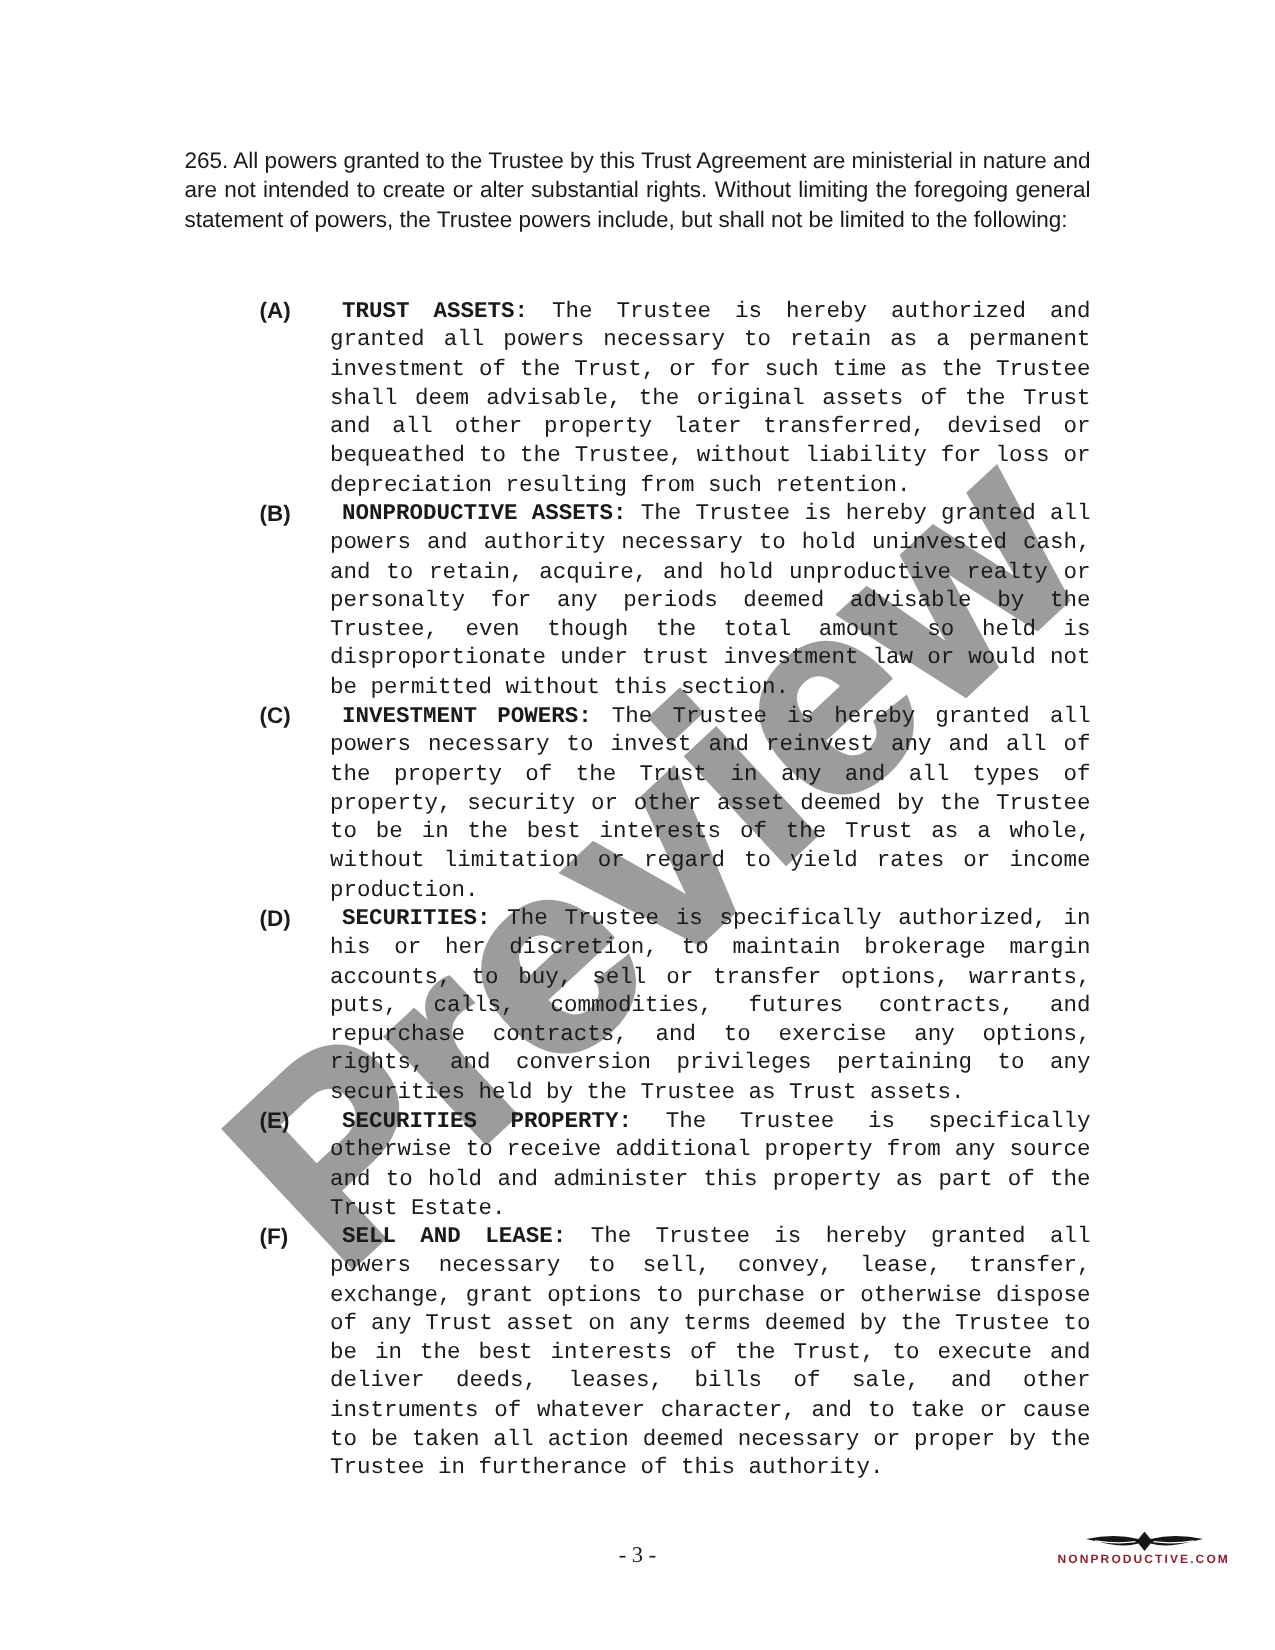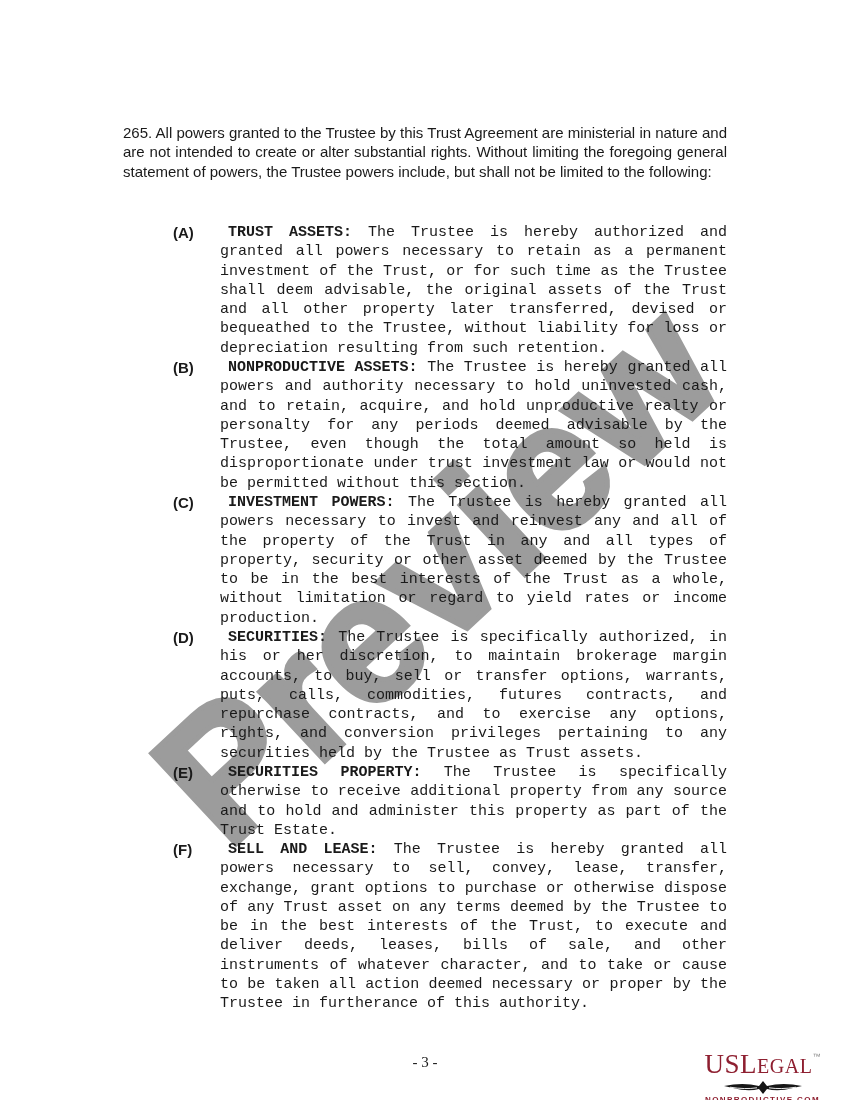--- a/index.html
+++ b/index.html
@@ -23,21 +23,21 @@
     font-weight: bold;
     font-size: 180px;
     color: #9c9c9c;
     -webkit-text-stroke: 5px #9c9c9c;
     letter-spacing: 1px;
     white-space: nowrap;
     z-index: 1;
     user-select: none;
   }
 
-  .content-layer { position: absolute; inset: 0; z-index: 2; margin-top: 25px; }
+  .content-layer { position: absolute; inset: 0; z-index: 2; }
 
   .intro {
     position: absolute;
     left: 123px;
     top: 98px;
     width: 604px;
     font-size: 15px;
     line-height: 19.3px;
     text-align: justify;
   }
@@ -143,21 +143,20 @@
     </div>
 
     <div class="section" style="top:815px">
       <div class="label">(F)</div>
       <div class="body"><span class="heading">SELL AND LEASE:</span> <span>The Trustee is hereby granted all powers necessary to sell, convey, lease, transfer, exchange, grant options to purchase or otherwise dispose of any Trust asset on any terms deemed by the Trustee to be in the best interests of the Trust, to execute and deliver deeds, leases, bills of sale, and other instruments of whatever character, and to take or cause to be taken all action deemed necessary or proper by the Trustee in furtherance of this authority.</span></div>
     </div>
 
     <div class="page-number">- 3 -</div>
 
     <div class="logo">
-      <div class="brand-line"><span class="brand-large">USL</span><span class="brand-small">EGAL</span><span class="tm">™</span></div>
       <svg class="eagle" width="80" height="13" viewBox="0 0 80 13" aria-hidden="true">
         <path d="M1 5 Q20 1 36 5 L40 0 L44 5 Q60 1 79 5 L70 7 Q55 11 44 8 L40 13 L36 8 Q25 11 10 7 Z" fill="#161616"></path>
         <path d="M7 6.2 Q22 8.6 34 6.8" stroke="#ffffff" stroke-width="0.9" fill="none"></path>
         <path d="M73 6.2 Q58 8.6 46 6.8" stroke="#ffffff" stroke-width="0.9" fill="none"></path>
       </svg>
       <div class="domain">NONPRODUCTIVE.COM</div>
     </div>
 
   </div>
 </div>

